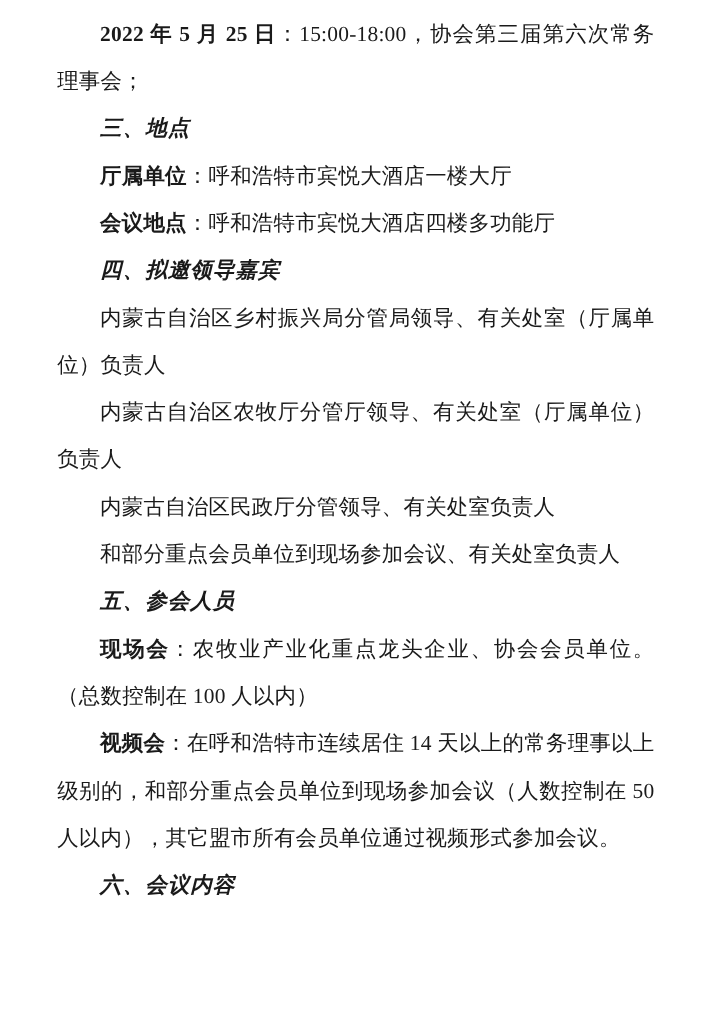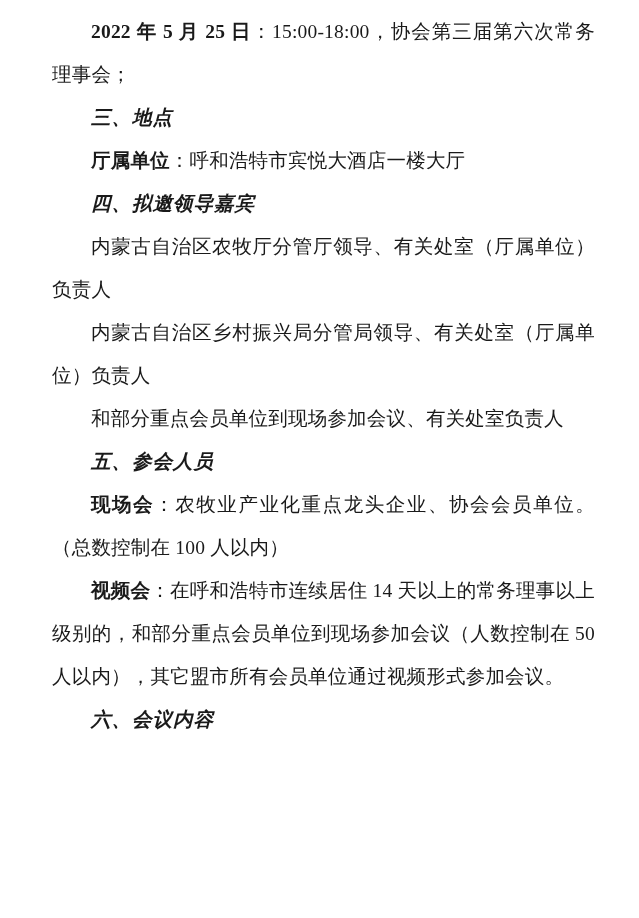--- a/index.html
+++ b/index.html
@@ -42,22 +42,24 @@
   }
 </style>
 </head>
 <body>
 
 <div class="page">
   <div id="doc-body">
       <p class="para indent"><span class="seg-bold">2022 年 5 月 25 日</span><span class="">：15:00-18:00，协会第三届第六次常务理事会；</span></p>
       <p class="para indent"><span class="head">三、地点</span></p>
       <p class="para indent"><span class="seg-bold">厅属单位</span><span class="">：呼和浩特市宾悦大酒店一楼大厅</span></p>
+      <p class="para indent"><span class="seg-bold">会议地点</span><span class="">：呼和浩特市宾悦大酒店四楼多功能厅</span></p>
       <p class="para indent"><span class="head">四、拟邀领导嘉宾</span></p>
+      <p class="para indent"><span class="">内蒙古自治区乡村振兴局分管局领导、有关处室（厅属单位）负责人</span></p>
       <p class="para indent"><span class="">内蒙古自治区农牧厅分管厅领导、有关处室（厅属单位）负责人</span></p>
-      <p class="para indent"><span class="">内蒙古自治区乡村振兴局分管局领导、有关处室（厅属单位）负责人</span></p>
+      <p class="para indent"><span class="">内蒙古自治区民政厅分管领导、有关处室负责人</span></p>
       <p class="para indent"><span class="">和部分重点会员单位到现场参加会议、有关处室负责人</span></p>
       <p class="para indent"><span class="head">五、参会人员</span></p>
       <p class="para indent"><span class="seg-bold">现场会</span><span class="">：农牧业产业化重点龙头企业、协会会员单位。（总数控制在 100 人以内）</span></p>
       <p class="para indent"><span class="seg-bold">视频会</span><span class="">：在呼和浩特市连续居住 14 天以上的常务理事以上级别的，和部分重点会员单位到现场参加会议（人数控制在 50 人以内），其它盟市所有会员单位通过视频形式参加会议。</span></p>
       <p class="para indent"><span class="head">六、会议内容</span></p>
     </div>
 </div>
 
 </body></html>

